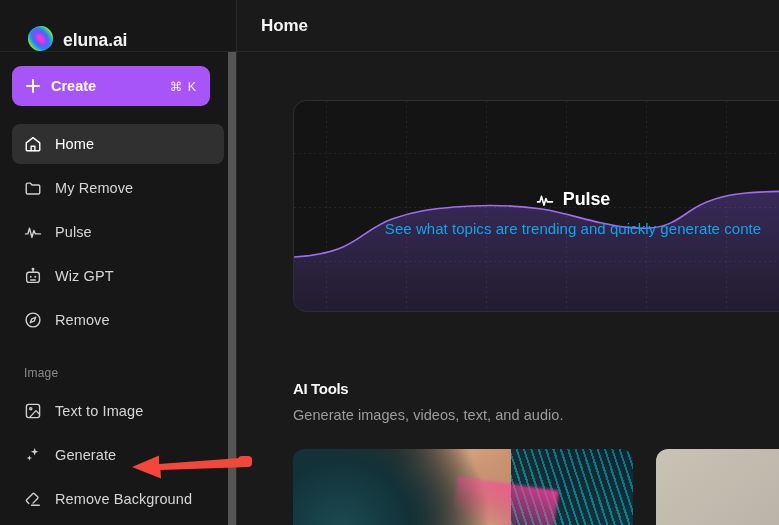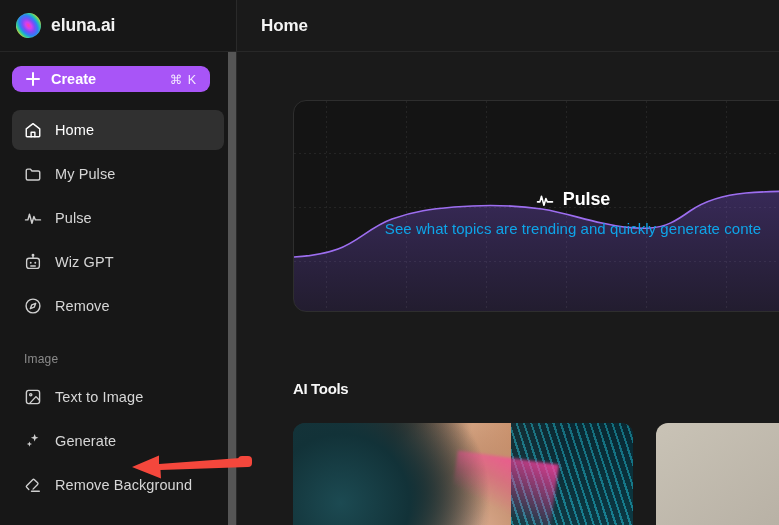--- a/index.html
+++ b/index.html
@@ -30,23 +30,23 @@
     background: #171717;
     border-right: 1px solid #2a2a2a;
     display: flex;
     flex-direction: column;
   }
 
   .brand {
     height: 52px;
     flex: 0 0 52px;
     display: flex;
-    align-items: center;
+    align-items: flex-end;
     gap: 10px;
-    padding: 0 16px;
+    padding: 0 28px;
     border-bottom: 1px solid #262626;
   }
 
   .brand-logo {
     width: 25px;
     height: 25px;
     flex: 0 0 25px;
     border-radius: 50%;
     transform: rotate(-38deg);
     background:
@@ -72,21 +72,21 @@
   .sidebar-scroll {
     flex: 1 1 auto;
     overflow: hidden;
     padding: 14px 12px 0 12px;
     position: relative;
   }
 
   
   .create-btn {
     width: 198px;
-    height: 26px;
+    height: 40px;
     border-radius: 9px;
     background: #a855f7;
     border: none;
     display: flex;
     align-items: center;
     padding: 8px 13px;
     cursor: pointer;
     margin-bottom: 18px;
   }
   .create-plus {
@@ -379,21 +379,21 @@
         </span>
         <span class="nav-label">Home</span>
       </div>
 
       <div class="nav-item">
         <span class="nav-icon">
           <svg viewBox="0 0 24 24" fill="none" stroke="currentColor" stroke-width="1.9" stroke-linecap="round" stroke-linejoin="round">
             <path d="M3 7.5a2 2 0 0 1 2-2h3.6l2 2.4H19a2 2 0 0 1 2 2V18a2 2 0 0 1-2 2H5a2 2 0 0 1-2-2z"></path>
           </svg>
         </span>
-        <span class="nav-label">My Pulse</span>
+        <span class="nav-label">My Remove</span>
       </div>
 
       <div class="nav-item">
         <span class="nav-icon">
           <svg viewBox="0 0 24 24" fill="none" stroke="currentColor" stroke-width="1.9" stroke-linecap="round" stroke-linejoin="round">
             <path d="M2 14.5h3.2l2.1-7.5 3.3 12 2.6-9 1.9 4.5H22"></path>
           </svg>
         </span>
         <span class="nav-label">Pulse</span>
       </div>
@@ -513,20 +513,21 @@
               </svg>
             </span>
             <span class="pulse-heading-text">Pulse</span>
           </div>
           <div class="pulse-sub">See what topics are trending and quickly generate conte</div>
         </div>
       </div>
 
       <div class="tools-section">
         <div class="tools-title">AI Tools</div>
+        <div class="tools-sub">Generate images, videos, text, and audio.</div>
 
         <div class="tools-row">
 
           <div class="tool-card">
             <div class="tool-card-media media-portrait">
               <div class="teal-hair"></div>
             </div>
 
           </div>
 

